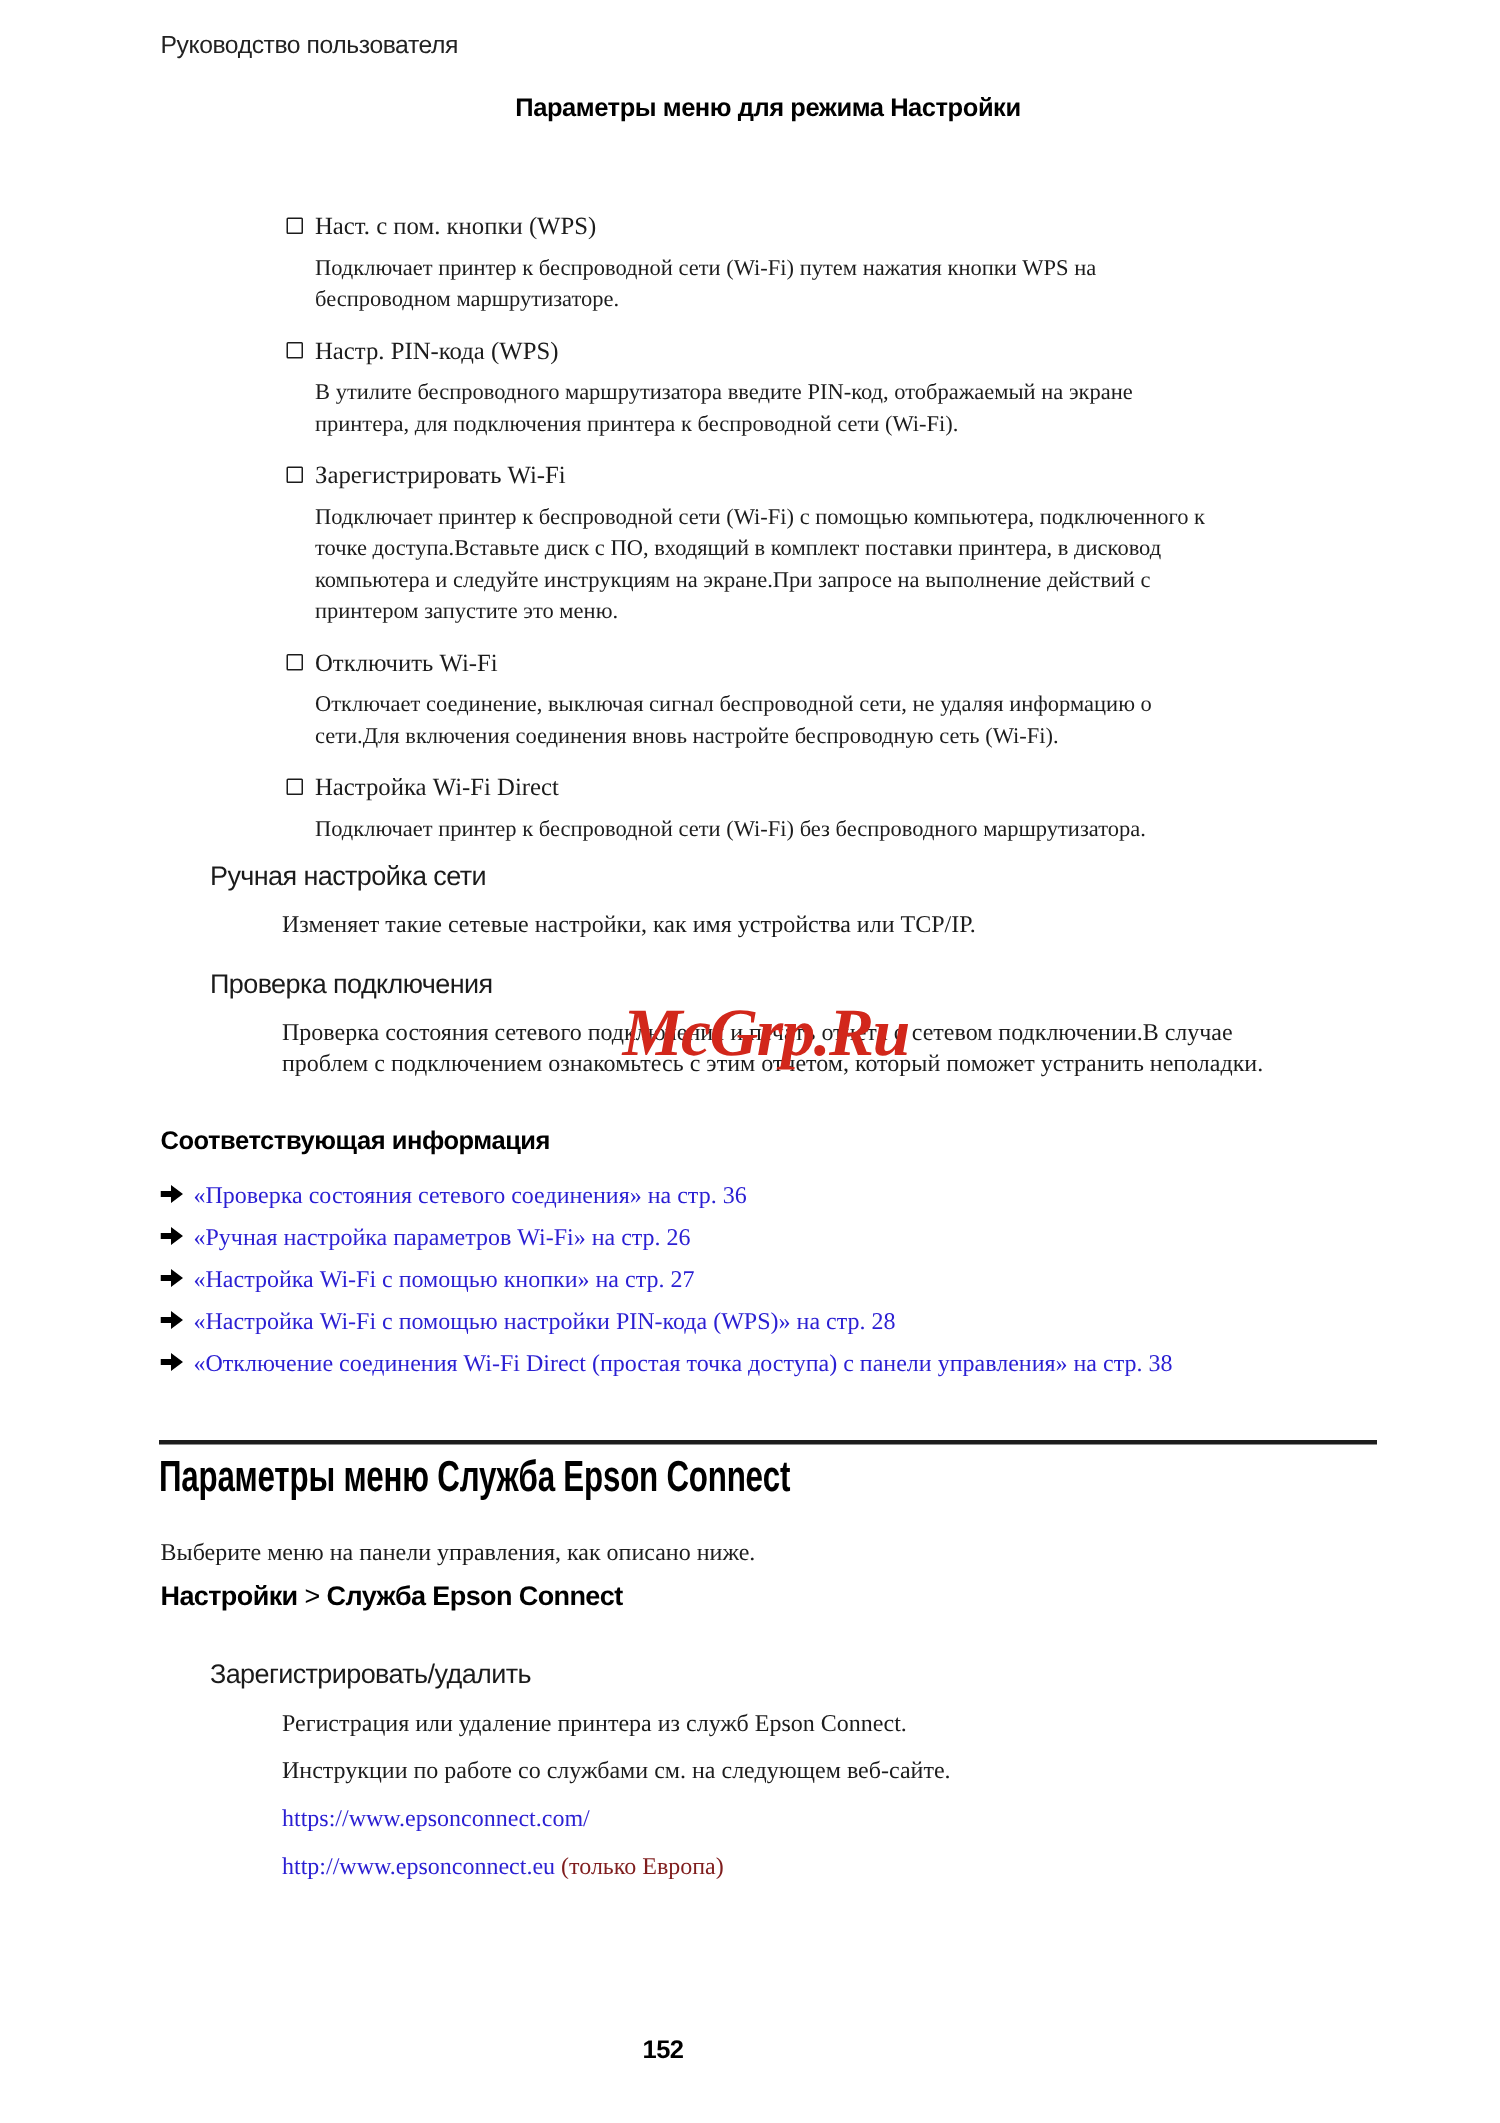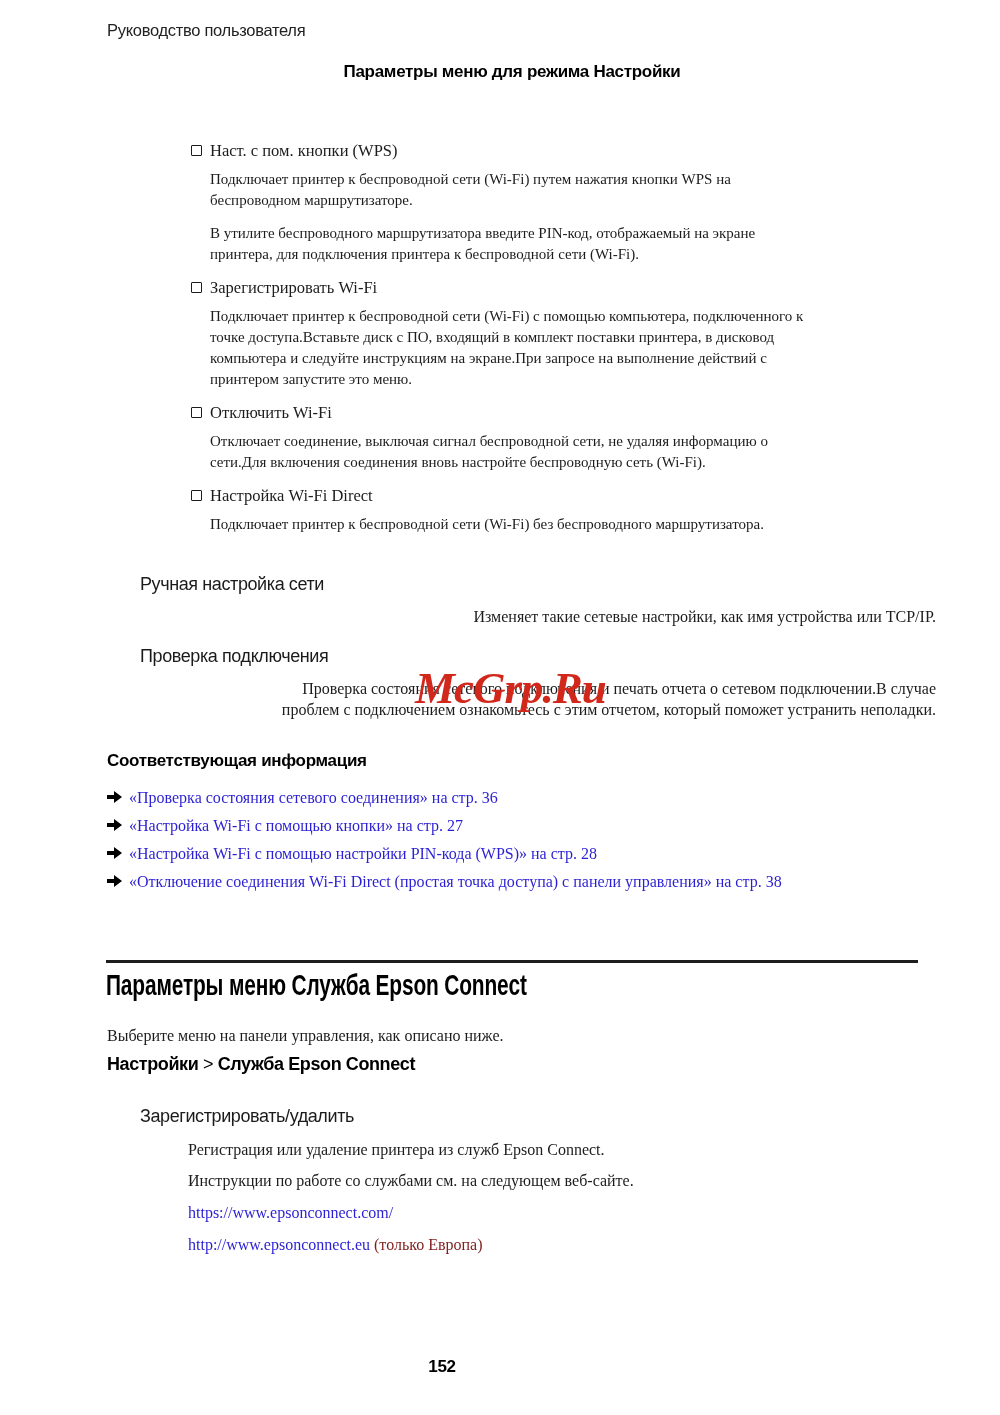--- a/index.html
+++ b/index.html
@@ -29,21 +29,21 @@
     margin:5px 8px 0 0; flex:0 0 auto;
   }
   .bullet-body {
     margin:7px 0 0 19px;
     font-size:15px; line-height:21px;
     white-space:pre-line;
   }
 
   .sec-head { left:128px; font-size:18px; color:#1b1b1b;
               font-family:"Liberation Sans", sans-serif; letter-spacing:-0.4px; }
-  .sec-body { left:189px; width:735px; font-size:16px; line-height:21px; white-space:pre-line;text-align:right; }
+  .sec-body { left:176px; width:735px; font-size:16px; line-height:21px; white-space:pre-line; }
 
   .rel-head { left:95px; top:751px; font-size:17px; font-weight:700; color:#000; }
   .rel-links { left:95px; top:788px; list-style:none; }
   .rel-links li { display:flex; align-items:center; line-height:19px; margin-bottom:9px;
                   font-size:16px; }
   .arrow-ic { flex:0 0 auto; margin-right:7px; display:inline-block; }
   a.lnk, .lnk { color:#2b1fd3; text-decoration:none; cursor:pointer; }
 
   .rule { left:94px; top:960px; width:812px; height:3px; background:#1d1d1d; }
   .h1 { left:94px; top:969px; font-size:29px; font-weight:700; color:#000;
@@ -82,20 +82,24 @@
   <div class="abs bullets">
     <div class="bullet">
       <div class="bullet-title">
           <span class="chk"></span>
           <span>Наст. с пом. кнопки (WPS)</span>
         </div>
       <div class="bullet-body">Подключает принтер к беспроводной сети (Wi-Fi) путем нажатия кнопки WPS на
 беспроводном маршрутизаторе.</div>
     </div>
     <div class="bullet">
+      <div class="bullet-title">
+          <span class="chk"></span>
+          <span>Настр. PIN-кода (WPS)</span>
+        </div>
       <div class="bullet-body">В утилите беспроводного маршрутизатора введите PIN-код, отображаемый на экране
 принтера, для подключения принтера к беспроводной сети (Wi-Fi).</div>
     </div>
     <div class="bullet">
       <div class="bullet-title">
           <span class="chk"></span>
           <span>Зарегистрировать Wi-Fi</span>
         </div>
       <div class="bullet-body">Подключает принтер к беспроводной сети (Wi-Fi) с помощью компьютера, подключенного к
 точке доступа.Вставьте диск с ПО, входящий в комплект поставки принтера, в дисковод
@@ -133,20 +137,26 @@
     <li>
       <span class="arrow-ic"><svg width="15" height="12" viewBox="0 0 15 12">
             <path d="M0 4h7V0l8 6-8 6V8H0z" fill="#000"></path>
           </svg></span>
       <a class="lnk">«Проверка состояния сетевого соединения» на стр. 36</a>
     </li>
     <li>
       <span class="arrow-ic"><svg width="15" height="12" viewBox="0 0 15 12">
             <path d="M0 4h7V0l8 6-8 6V8H0z" fill="#000"></path>
           </svg></span>
+      <a class="lnk">«Ручная настройка параметров Wi-Fi» на стр. 26</a>
+    </li>
+    <li>
+      <span class="arrow-ic"><svg width="15" height="12" viewBox="0 0 15 12">
+            <path d="M0 4h7V0l8 6-8 6V8H0z" fill="#000"></path>
+          </svg></span>
       <a class="lnk">«Настройка Wi-Fi с помощью кнопки» на стр. 27</a>
     </li>
     <li>
       <span class="arrow-ic"><svg width="15" height="12" viewBox="0 0 15 12">
             <path d="M0 4h7V0l8 6-8 6V8H0z" fill="#000"></path>
           </svg></span>
       <a class="lnk">«Настройка Wi-Fi с помощью настройки PIN-кода (WPS)» на стр. 28</a>
     </li>
     <li>
       <span class="arrow-ic"><svg width="15" height="12" viewBox="0 0 15 12">

